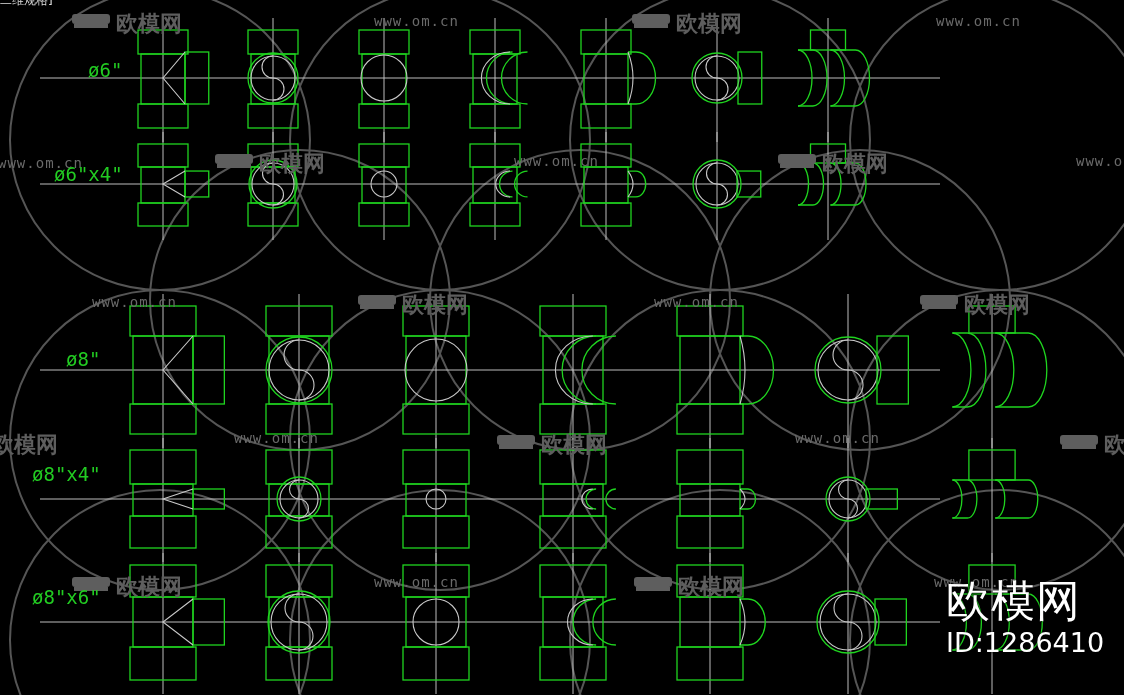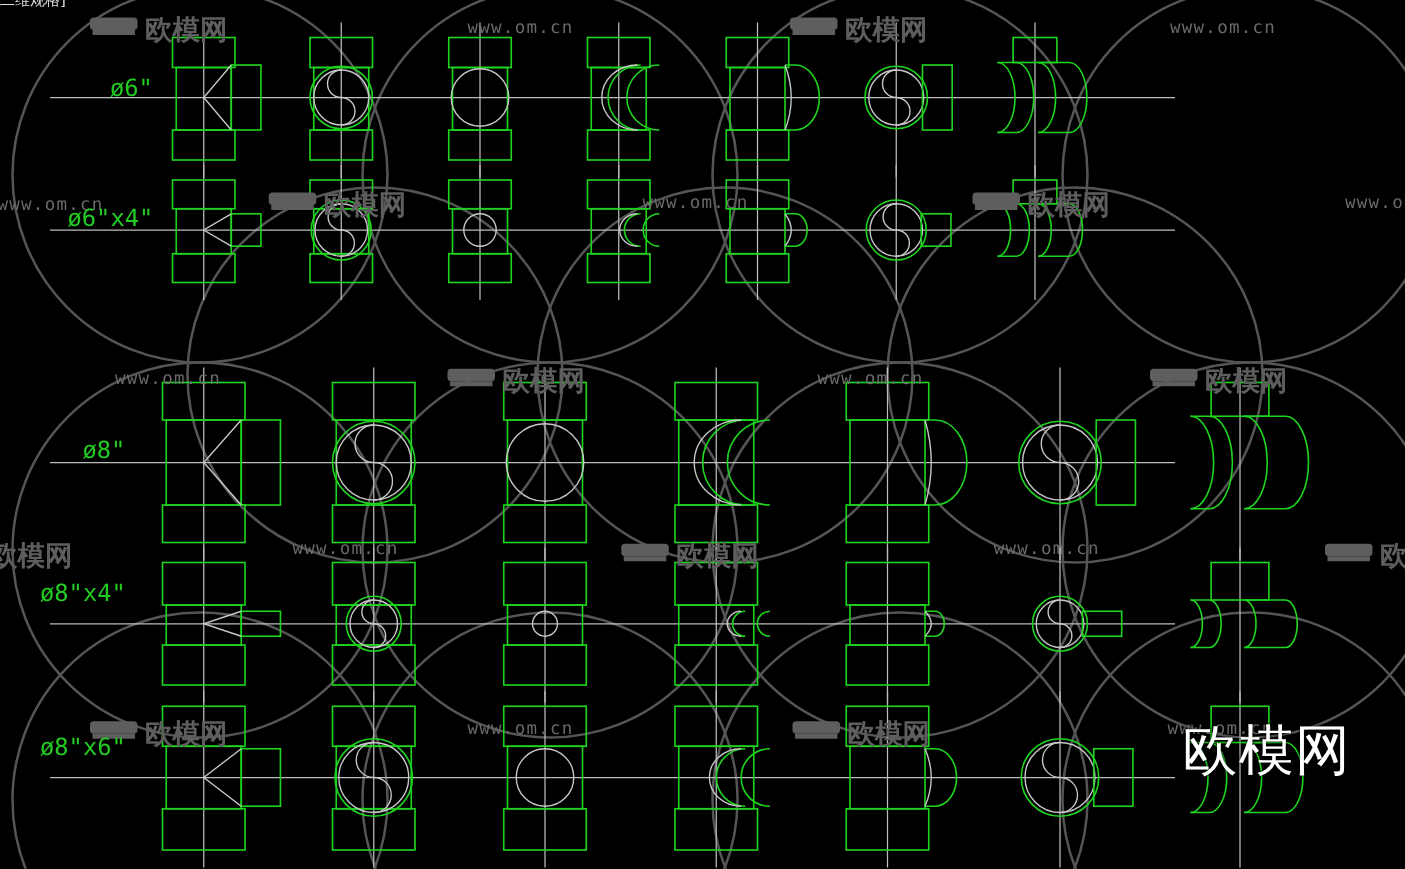--- a/index.html
+++ b/index.html
@@ -434,13 +434,14 @@
       <text x="88" y="77" class="lbl">ø6"</text>
       <text x="54" y="181" class="lbl">ø6"x4"</text>
       <text x="66" y="366" class="lbl">ø8"</text>
       <text x="32" y="481" class="lbl">ø8"x4"</text>
       <text x="32" y="604" class="lbl">ø8"x6"</text>
     </g>
 </svg>
 
 <div id="brand">
   <div class="t">欧模网</div>
+  <div class="id">ID:1286410</div>
 </div>
 
 </body></html>

